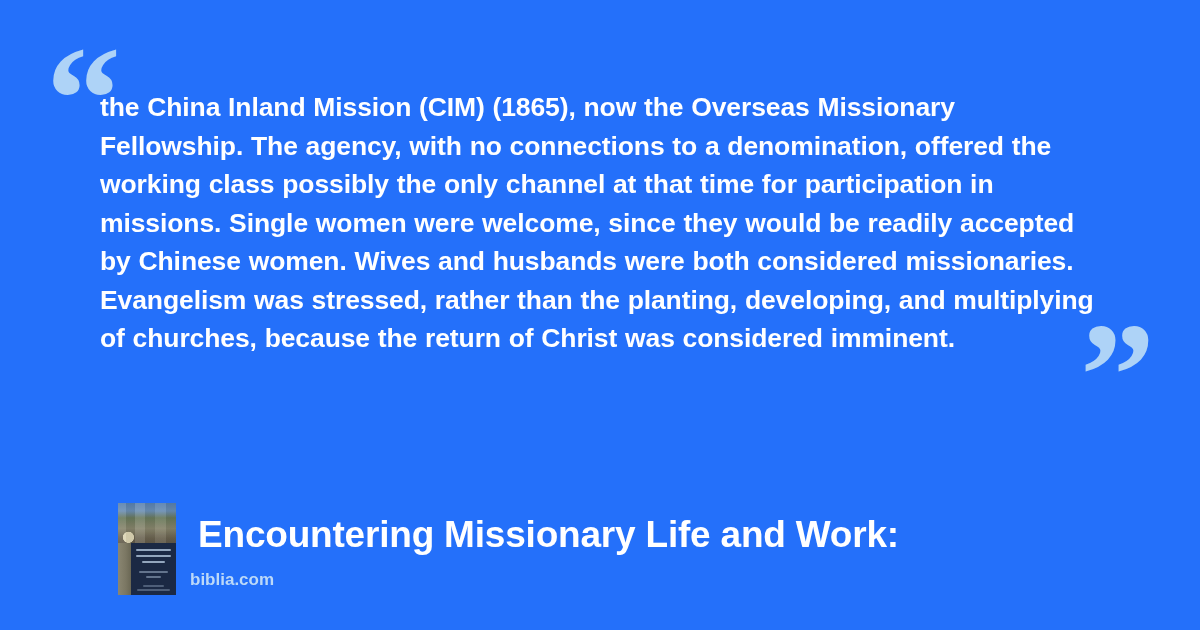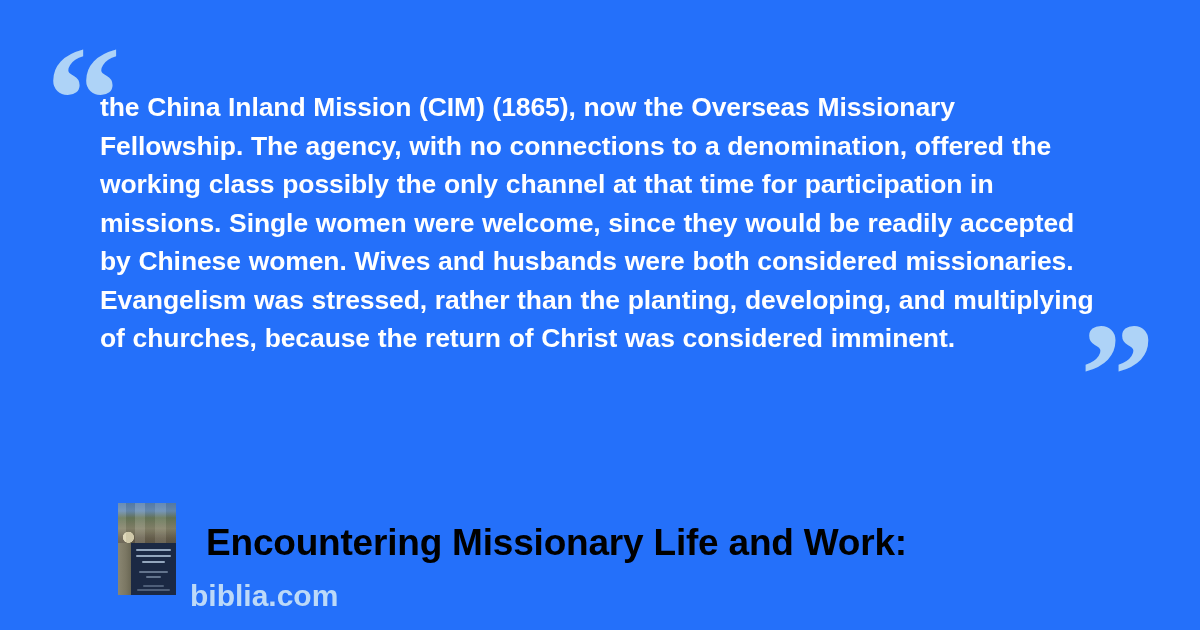--- a/index.html
+++ b/index.html
@@ -122,35 +122,35 @@
   }
   .cover-line.dim { opacity: 0.45; height: 1.5px; }
   .cover-line.faint { opacity: 0.32; height: 1.5px; }
 
   
   #footer-text {
     margin-left: 14px;
     padding-top: 2px;
   }
   #book-title {
-    margin: 16px;
-    color: #000000;
+    margin: 8px;
+    color: #ffffff;
     font-family: "Liberation Sans", sans-serif;
     font-weight: 700;
     font-size: 37px;
     line-height: 44px;
     letter-spacing: -0.2px;
     white-space: nowrap;
   }
   #site-name {
     margin: 0;
     color: #bcd9f8;
     font-family: "Liberation Sans", sans-serif;
     font-weight: 700;
-    font-size: 30px;
+    font-size: 17px;
     line-height: 30px;
     letter-spacing: 0px;
   }
 </style>
 </head>
 <body>
 
 <div id="card">
 
   <span class="qmark" id="quote-open">“</span>

